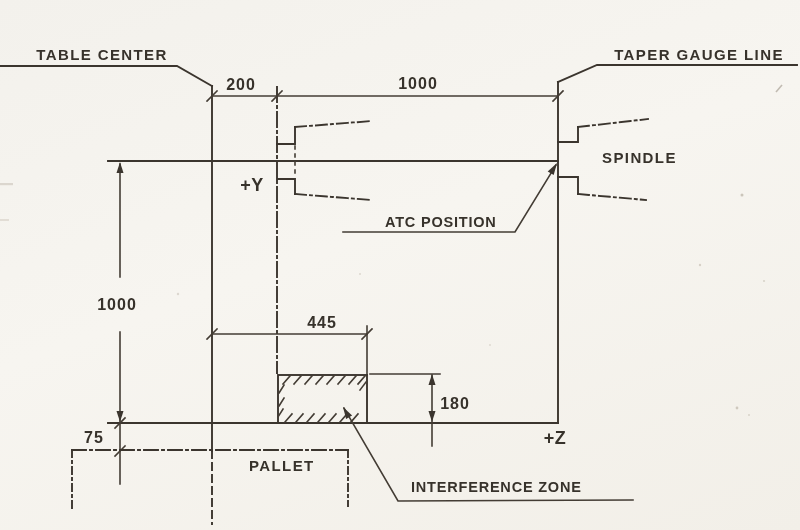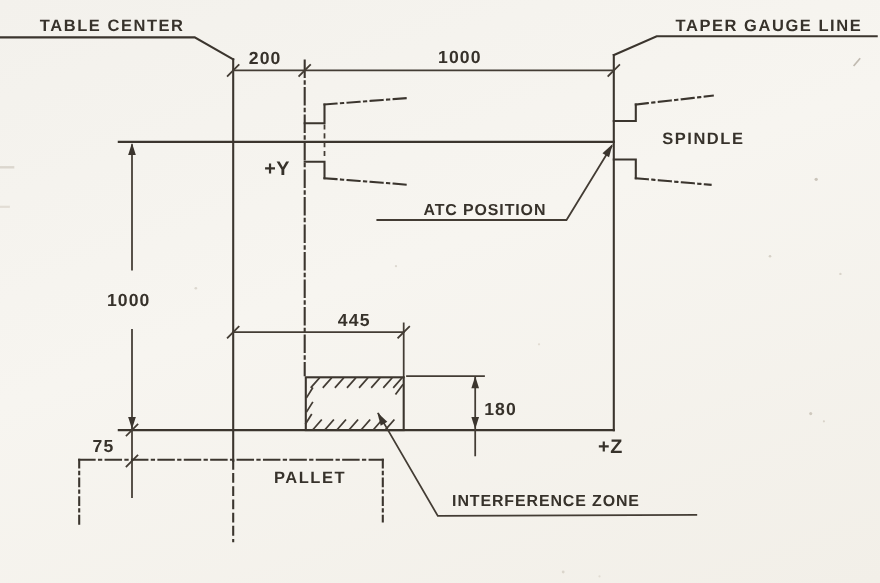--- a/index.html
+++ b/index.html
@@ -1,20 +1,20 @@
 <!DOCTYPE html>
 <html><head>
 <meta charset="utf-8">
 <style>
   html,body{margin:0;padding:0;width:800px;height:530px;overflow:hidden;}
   body{
     background:linear-gradient(160deg,#f3f1ec 0%,#f7f5f0 45%,#f2efe8 100%);
     font-family:"Liberation Sans", sans-serif;
   }
-  .page{position:relative;width:800px;height:405px;}
+  .page{position:relative;width:800px;height:405px;margin-top:32px;}
   svg{display:block;}
   .ink-line{stroke:#3b352e;stroke-width:1.9;fill:none;stroke-linecap:square;}
   .ink-thin{stroke:#433c34;stroke-width:1.6;fill:none;stroke-linecap:square;}
   .ink-fill{fill:#3b352e;stroke:none;}
   text{
     fill:#37322b;
     font-family:"Liberation Sans", sans-serif;
     font-weight:bold;
   }
   .lbl{font-size:15px;letter-spacing:1.4px;}

